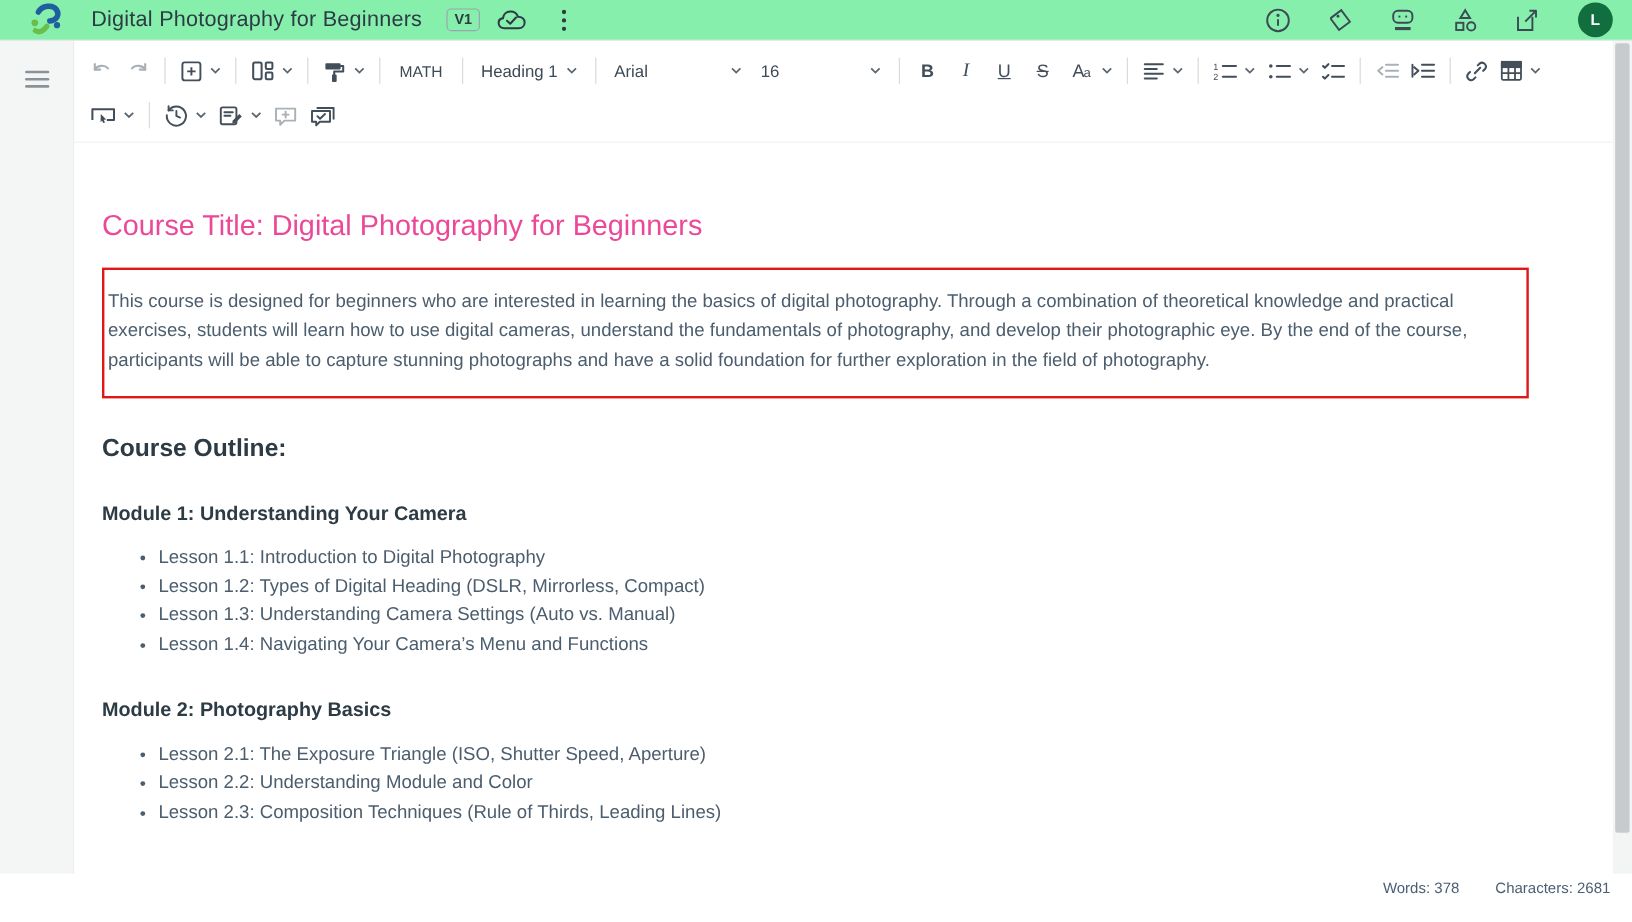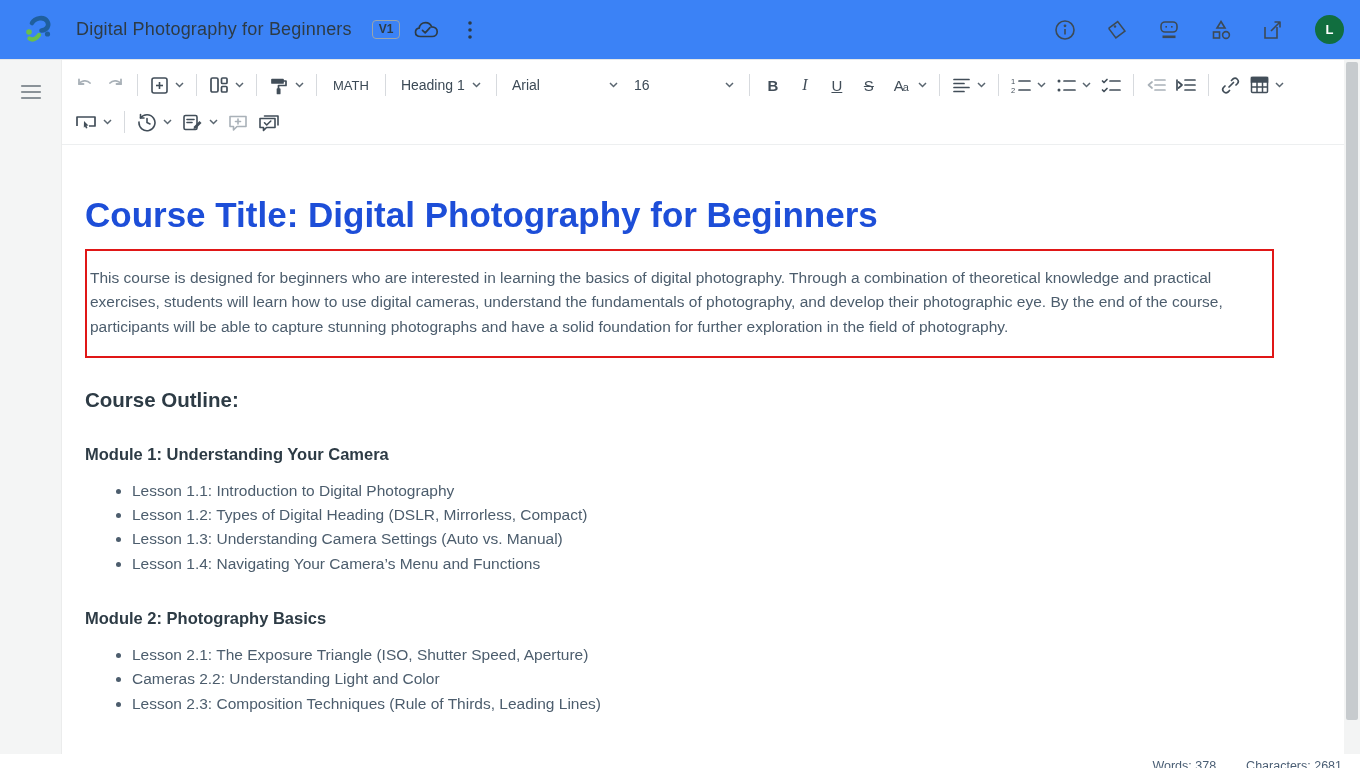--- a/index.html
+++ b/index.html
@@ -1,21 +1,21 @@
 <!DOCTYPE html>
 <html><head>
 <meta charset="utf-8">
 <style>
   * { box-sizing: border-box; }
   html,body { margin:0; padding:0; width:1360px; height:768px; overflow:hidden;
               font-family:"Liberation Sans", sans-serif; background:#fff; }
 
   
-  .topbar { height:60px; display:flex; align-items:center; padding:0 16px 0 24px;
-            border-bottom:1px solid #e4e7e9; background:#3b82f6; }
+  .topbar { height:34px; display:flex; align-items:center; padding:0 16px 0 24px;
+            border-bottom:1px solid #e4e7e9; background:#86efac; }
   .logo { width:30px; height:32px; flex:0 0 auto; }
   .doc-title { margin-left:22px; font-size:18px; color:#2d3b45; letter-spacing:.2px; }
   .ver-badge { margin-left:20px; border:1px solid #9aa5ad; border-radius:4px;
                padding:1px 6px 2px; font-size:12px; font-weight:700; color:#2d3b45; }
   .tb-ic { display:inline-flex; align-items:center; justify-content:center;
            width:28px; height:28px; cursor:pointer; }
   .cloud-ic { margin-left:12px; }
   .kebab-ic { margin-left:16px; }
   .topbar-right { margin-left:auto; display:flex; align-items:center; gap:24px; }
   .avatar { width:29px; height:29px; border-radius:50%; background:#116e3f; color:#fff;
@@ -50,21 +50,21 @@
   .glyph { font-size:15px; width:22px; text-align:center; color:#424e59; }
   .g-bold { font-weight:800; }
   .g-italic { font-style:italic; font-family:"Liberation Serif", serif; font-size:16px; }
   .g-under { text-decoration:underline; }
   .g-strike { text-decoration:line-through; }
   .g-case { font-size:15px; letter-spacing:-1px; }
   .g-case small { font-size:11px; }
 
   
   .content { flex:1; overflow:hidden; padding:52px 70px 0 23px; background:#fff; }
-  .content h1 { margin:0; font-size:35px; line-height:36px; font-weight:700; color:#1d4ed8; }
+  .content h1 { margin:0; font-size:24px; line-height:36px; font-weight:400; color:#ec4899; }
   .content h2 { margin:30px 0 0; font-size:20.5px; font-weight:700; color:#2d3b45; }
   .desc-box { margin-top:16px; border:2px solid #e01717; padding:15px 10px 17px 3px;
               font-size:15.5px; line-height:24.3px; color:#4c5d6d; }
   .content h3 { margin:33px 0 0; font-size:16.5px; font-weight:700; color:#2d3b45; }
   .content ul { margin:15px 0 0; padding-left:47px; color:#4c5d6d; }
   .content li { font-size:15.5px; line-height:24.3px; }
 
   
   .scroll-rail { width:16px; background:#f3f4f4; position:relative; }
   .scroll-thumb { position:absolute; left:2px; top:2px; width:12px; height:658px;
@@ -398,21 +398,21 @@
       <ul>
         <li>Lesson 1.1: Introduction to Digital Photography</li>
         <li>Lesson 1.2: Types of Digital Heading (DSLR, Mirrorless, Compact)</li>
         <li>Lesson 1.3: Understanding Camera Settings (Auto vs. Manual)</li>
         <li>Lesson 1.4: Navigating Your Camera’s Menu and Functions</li>
       </ul>
 
       <h3>Module 2: Photography Basics</h3>
       <ul>
         <li>Lesson 2.1: The Exposure Triangle (ISO, Shutter Speed, Aperture)</li>
-        <li>Cameras 2.2: Understanding Light and Color</li>
+        <li>Lesson 2.2: Understanding Module and Color</li>
         <li>Lesson 2.3: Composition Techniques (Rule of Thirds, Leading Lines)</li>
       </ul>
     </div>
   </div>
 
   <div class="scroll-rail">
     <div class="scroll-thumb"></div>
   </div>
 </div>
 

